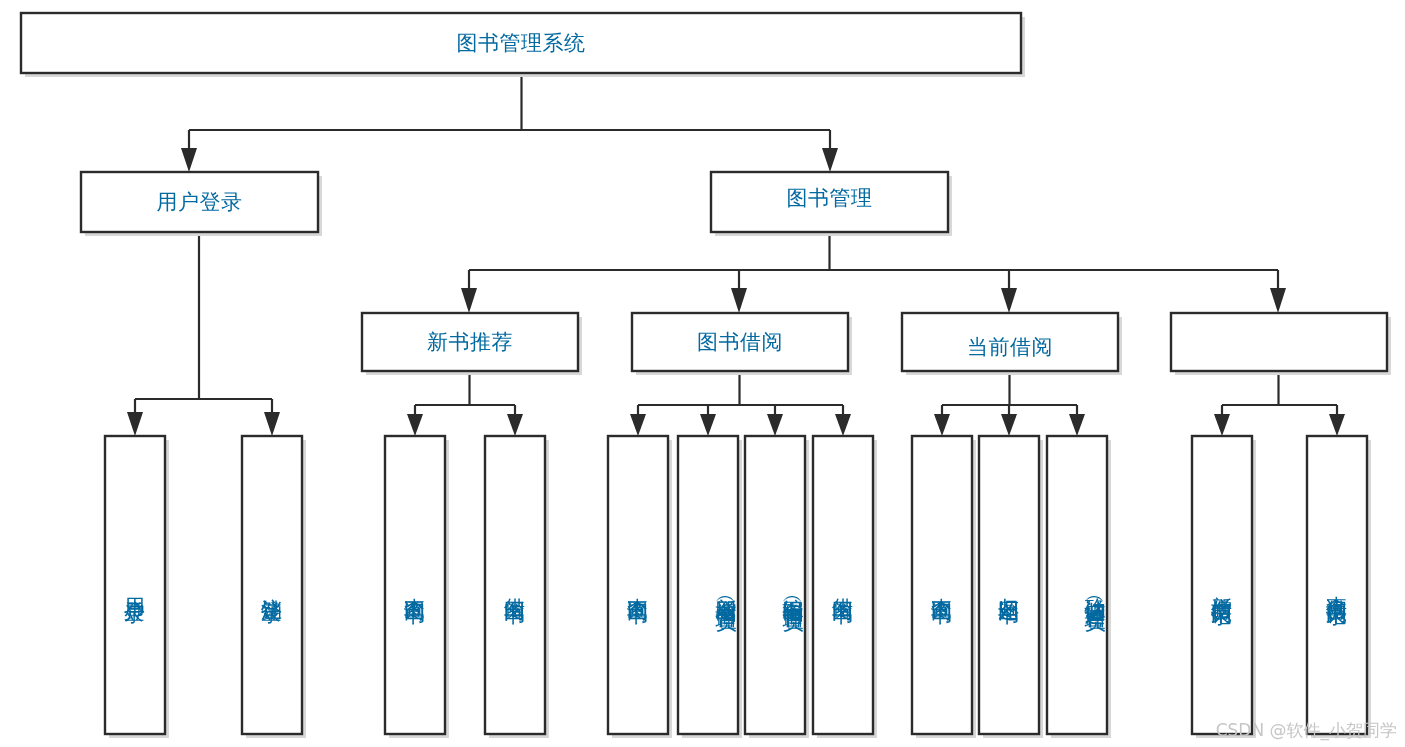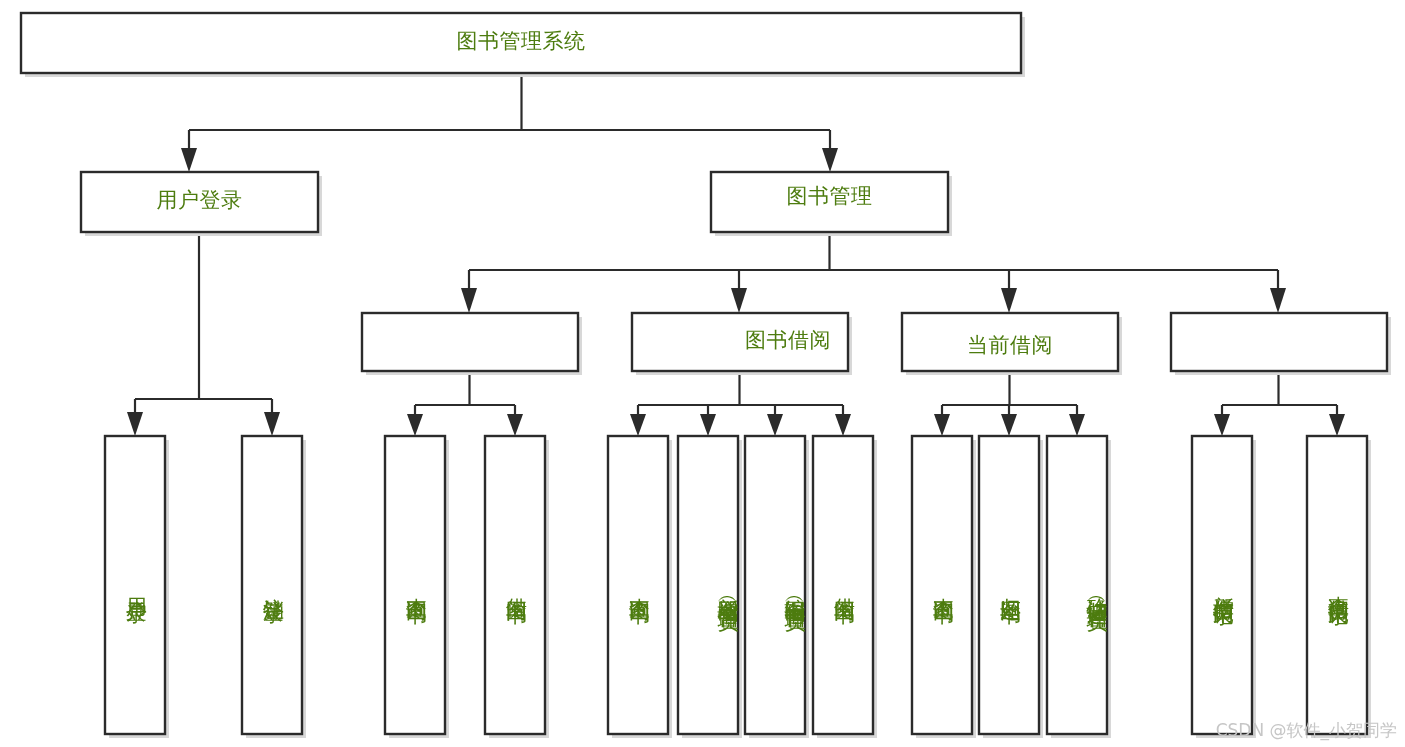--- a/index.html
+++ b/index.html
@@ -42,22 +42,22 @@
   }
   .arrow-head {
     fill: #2b2b2b;
     stroke: none;
   }
   .node-label {
     position: absolute;
     display: flex;
     align-items: center;
     justify-content: center;
-    color: #4d7c0f;
-    font-family: Liberation Mono, monospace;
+    color: #0369a1;
+    font-family: Liberation Sans, sans-serif;
     pointer-events: none;
     line-height: 1.05;
     letter-spacing: 0.5px;
   }
   .node-label.horiz {
     font-size: 21px;
     white-space: nowrap;
   }
   .node-label.vert {
     writing-mode: vertical-rl;
@@ -244,21 +244,22 @@
       <rect class="node-shadow" x="1311" y="440" width="60" height="298"></rect>
       <rect class="node-box" x="1307" y="436" width="60" height="298"></rect>
     </g>
   </svg>
 
   <div class="node-label horiz" style="left:21px; top:13px; width:1000px; height:60px;">图书管理系统</div>
 
   <div class="node-label horiz" style="left:81px; top:172px; width:237px; height:60px;">用户登录</div>
   <div class="node-label horiz" style="left:711px; top:172px; width:237px; height:52px;">图书管理</div>
 
-  <div class="node-label horiz" style="left:632px; top:313px; width:216px; height:58px;margin-left:48px;">图书借阅</div>
+  <div class="node-label horiz" style="left:362px; top:313px; width:216px; height:58px;">新书推荐</div>
+  <div class="node-label horiz" style="left:632px; top:313px; width:216px; height:58px;">图书借阅</div>
   <div class="node-label horiz" style="left:902px; top:313px; width:216px; height:68px;">当前借阅</div>
 
   <div class="node-label vert" style="left:105px; top:436px; width:60px; height:298px;">用户登录</div>
   <div class="node-label vert" style="left:242px; top:436px; width:60px; height:298px;">注销登录</div>
   <div class="node-label vert" style="left:385px; top:436px; width:60px; height:298px;">查询图书</div>
   <div class="node-label vert" style="left:485px; top:436px; width:60px; height:298px;">借阅图书</div>
   <div class="node-label vert" style="left:608px; top:436px; width:60px; height:298px;">查询图书</div>
   <div class="node-label vert" style="left:678px; top:436px; width:60px; height:298px; align-items:flex-start; padding-top:10px; box-sizing:border-box;">新增图书（管理员）</div>
   <div class="node-label vert" style="left:745px; top:436px; width:60px; height:298px; align-items:flex-start; padding-top:10px; box-sizing:border-box;">编辑图书（管理员）</div>
   <div class="node-label vert" style="left:813px; top:436px; width:60px; height:298px;">借阅图书</div>

